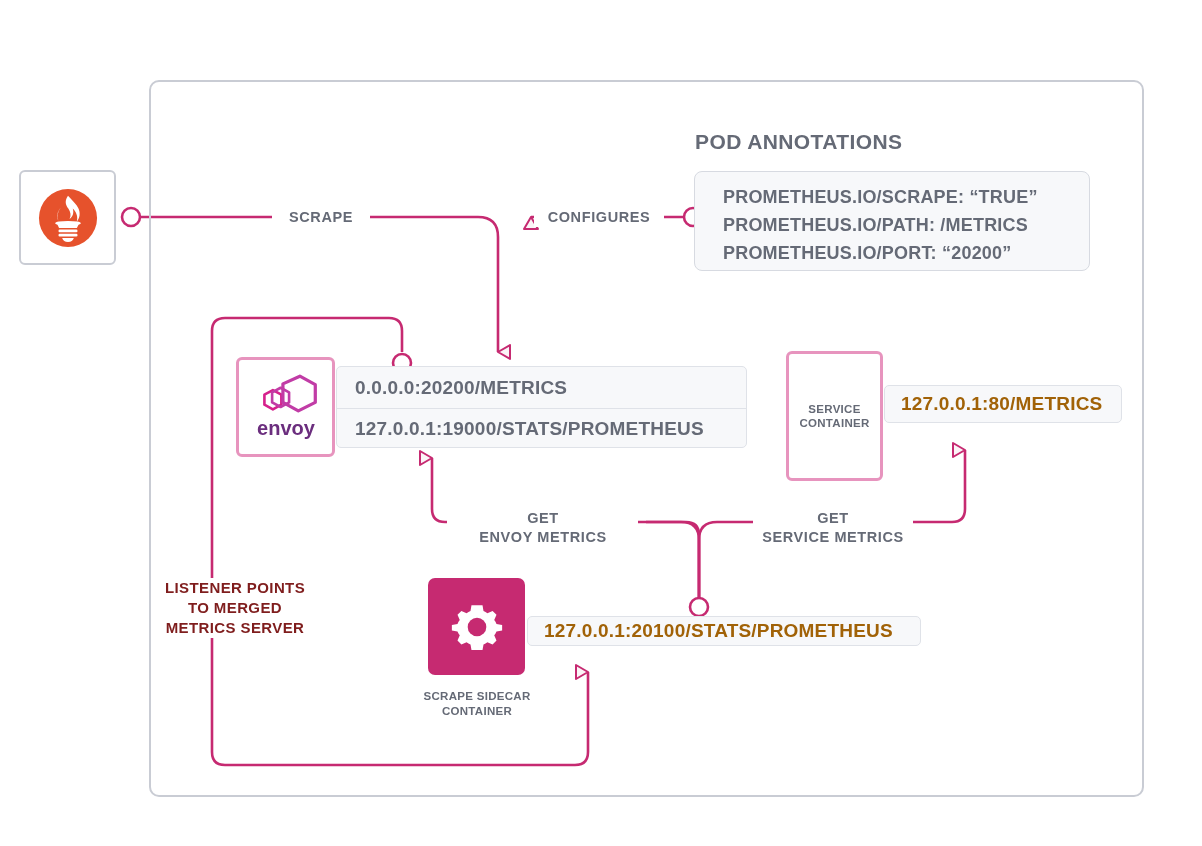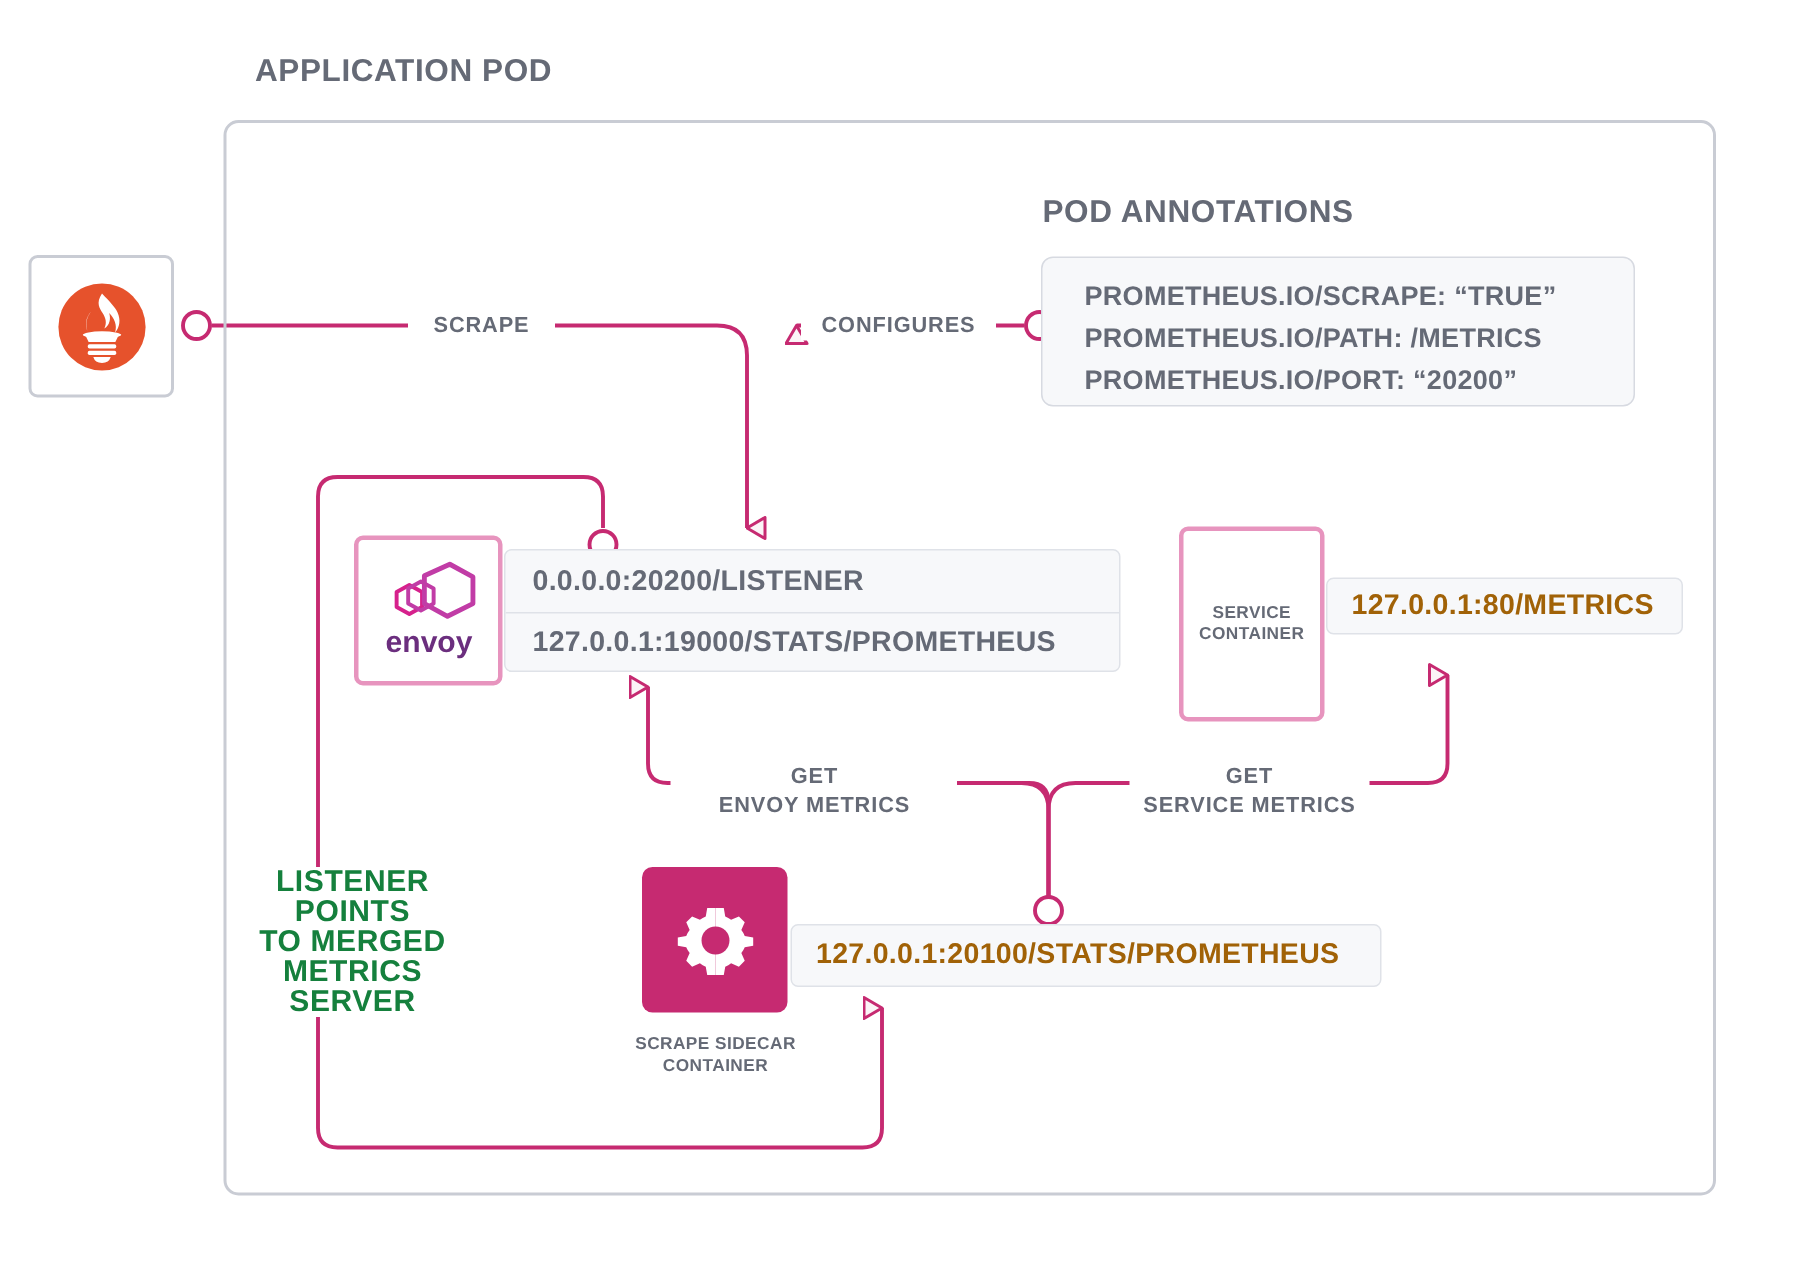--- a/index.html
+++ b/index.html
@@ -161,22 +161,22 @@
     font-weight: bold;
     letter-spacing: 0.6px;
     line-height: 19px;
     text-align: center;
     white-space: pre-line;
     background: #ffffff;
     z-index: 4;
   }
   .note-label {
     position: absolute;
-    color: #15803d;
-    font-size: 20px;
+    color: #7f1d1d;
+    font-size: 15px;
     font-weight: bold;
     letter-spacing: 0.4px;
     line-height: 20px;
     text-align: center;
     white-space: pre-line;
     background: #ffffff;
     z-index: 4;
   }
 </style>
 </head>
@@ -216,21 +216,20 @@
     </g>
 
     <g fill="#ffffff" stroke="#C62A71" stroke-width="2.6">
       <circle cx="131" cy="217" r="9"></circle>
       <circle cx="693" cy="217" r="9"></circle>
       <circle cx="402" cy="363" r="9"></circle>
       <circle cx="699" cy="607" r="9"></circle>
     </g>
   </svg>
 
-  <div class="node section-title" style="left:170px; top:36px;">APPLICATION POD</div>
 
   <div class="node pod-box" style="left:149px; top:80px; width:995px; height:717px;"></div>
 
   <div class="node prom-box" style="left:19px; top:170px; width:97px; height:95px;">
     <svg width="62" height="62" viewBox="0 0 64 64">
       <circle cx="32" cy="32" r="30" fill="#E6522C"></circle>
       <path d="M32 9 C 27.5 15.5 30.5 19.5 32.5 22.5 C 34.6 25.8 35.5 29.2 33.6 33
                C 37.4 30.8 38.2 26 36.9 22.3 C 40.5 25.8 42.6 30.6 41 35.8
                C 44.2 32.4 45 26.8 42.7 22 C 41 18.3 37.2 14.5 32 9 Z
                M 24.5 21.5 C 21.2 25.5 20.4 30.2 22 34.8 C 20 30.5 21 25.2 24.5 21.5 Z" fill="#ffffff"></path>
@@ -255,21 +254,21 @@
       <g fill="none" stroke="#D6218C" stroke-width="3.4" stroke-linejoin="round">
         <path d="M20 28 L31 22 L42 28 L42 41 L31 47 L20 41 Z"></path>
         <path d="M30 25 L41 19 L52 25 L52 38 L41 44 L30 38 Z" stroke="#C13CA6"></path>
       </g>
       <path d="M44 14 L66 4 L86 15 L86 38 L64 49 L44 38 Z" fill="none" stroke="#C13CA6" stroke-width="4.2" stroke-linejoin="round"></path>
       <text x="48" y="80" font-family="Liberation Sans, sans-serif" font-size="26" font-weight="600" fill="#6B2E7E" text-anchor="middle">envoy</text>
     </svg>
   </div>
 
   <div class="node url-stack" style="left:336px; top:366px; width:411px; height:82px;">
-    <div class="url-row" style="height:41px;">0.0.0.0:20200/LISTENER</div>
+    <div class="url-row" style="height:41px;">0.0.0.0:20200/METRICS</div>
     <div class="url-row" style="height:41px;">127.0.0.1:19000/STATS/PROMETHEUS</div>
   </div>
 
   <div class="node tile" style="left:786px; top:351px; width:97px; height:130px;">
     <div class="tile-label">SERVICE
 CONTAINER</div>
   </div>
 
   <div class="node url-single" style="left:884px; top:385px; width:238px; height:38px;">127.0.0.1:80/METRICS</div>
 
@@ -281,21 +280,21 @@
       <path fill="#ffffff" d="M24 4 l-5.1 0 -0.9 5.2 a15.6 15.6 0 0 0 -3.6 2.1 l-4.8-2.1 -3.6 3.6
         2.1 4.8 a15.6 15.6 0 0 0 -2.1 3.6 l-5.2 0.9 0 5.1 5.2 0.9 a15.6 15.6 0 0 0 2.1 3.6
         l-2.1 4.8 3.6 3.6 4.8-2.1 a15.6 15.6 0 0 0 3.6 2.1 l0.9 5.2 5.1 0"></path>
       <circle cx="24" cy="24" r="8.6" fill="#C62A71"></circle>
     </svg>
   </div>
 
   <div class="node tile-caption" style="left:398px; top:689px; width:158px;">SCRAPE SIDECAR
 CONTAINER</div>
 
-  <div class="node url-single" style="left:527px; top:616px; width:394px; height:42px;">127.0.0.1:20100/STATS/PROMETHEUS</div>
+  <div class="node url-single" style="left:527px; top:616px; width:394px; height:30px;">127.0.0.1:20100/STATS/PROMETHEUS</div>
 
   <div class="edge-label" style="left:272px; top:208px; width:98px;">SCRAPE</div>
 
   <div class="edge-label" style="left:534px; top:208px; width:130px;">CONFIGURES</div>
 
   <div class="edge-label" style="left:448px; top:509px; width:190px;">GET
 ENVOY METRICS</div>
 
   <div class="edge-label" style="left:753px; top:509px; width:160px;">GET
 SERVICE METRICS</div>

